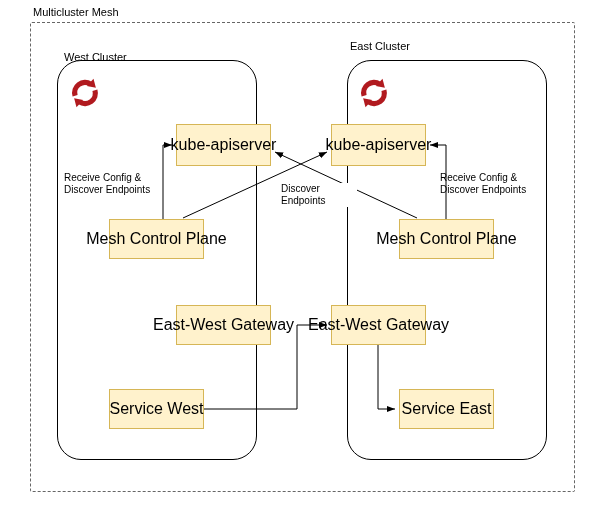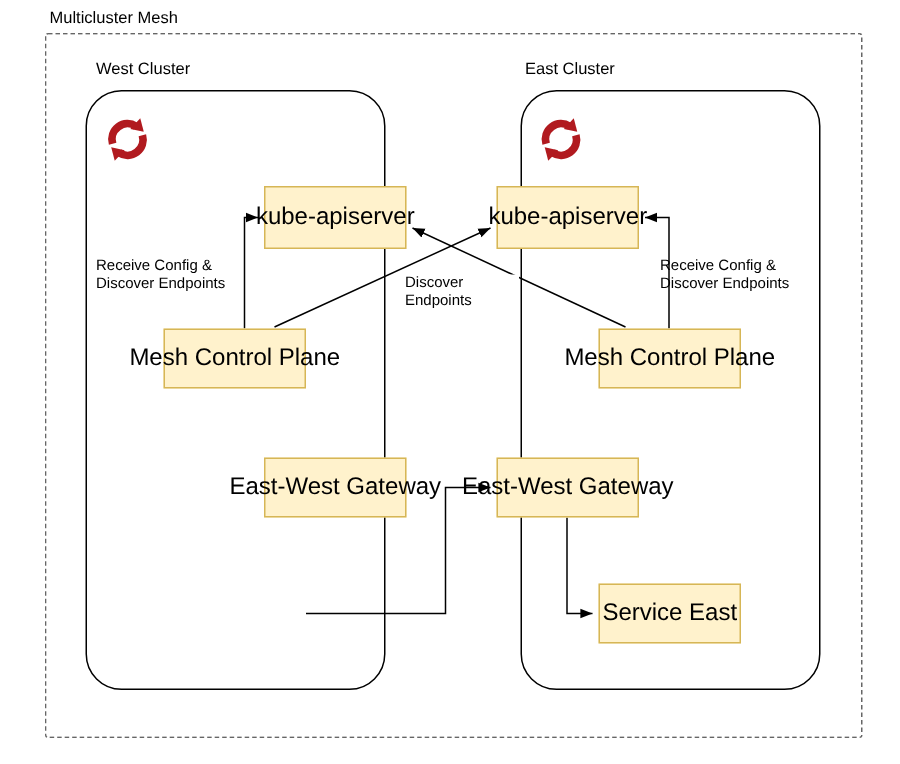--- a/index.html
+++ b/index.html
@@ -6,21 +6,21 @@
   html,body { background:#fff; }
   body { font-family:"Liberation Sans", sans-serif; color:var(--text,#000); }
 
   .canvas { position:relative; width:600px; height:509px; background:var(--background,#fff); overflow:hidden; }
 
   .mesh-title { position:absolute; left:33px; top:6px; font-size:11px; }
   .mesh-box { position:absolute; left:30px; top:22px; width:545px; height:470px;
               border:1px dashed var(--mesh_border,#666); border-radius:2px; }
 
   .cluster-label { position:absolute; top:40px; font-size:11px; }
-  .cluster-label.west { left:64px; }
+  .cluster-label.west { left:64px;margin-top:11px; }
   .cluster-label.east { left:350px; }
 
   .cluster-box { position:absolute; top:60px; width:200px; height:400px;
                  border:1px solid var(--cluster_border,#000); border-radius:24px; background:transparent; }
   .cluster-box.west { left:57px; }
   .cluster-box.east { left:347px; }
 
   .cluster-icon { position:absolute; width:34px; height:34px; color:var(--icon_red,#b11a1f); }
   .cluster-icon.west { left:68px; top:76px; }
   .cluster-icon.east { left:357px; top:76px; }
@@ -39,21 +39,21 @@
   .n-east-cp        { left:399px; top:219px; height:40px; }
   .n-west-gw        { left:176px; top:305px; height:40px; }
   .n-east-gw        { left:331px; top:305px; height:40px; }
   .n-service-west   { left:109px; top:389px; height:40px; }
   .n-service-east   { left:399px; top:389px; height:40px; }
 
   .edge-label { position:absolute; font-size:10px; line-height:12px; text-align:left;
                 white-space:pre-line; }
   .lbl-west-receive { left:64px;  top:172px; width:96px; }
   .lbl-east-receive { left:440px; top:172px; width:96px; }
-  .lbl-cross        { left:270px; top:183px; width:76px; background:var(--background,#fff); }
+  .lbl-cross        { left:281px; top:183px; width:76px; background:var(--background,#fff); }
 </style>
 </head>
 <body>
 
 <div class="canvas">
 
   <div class="mesh-title">Multicluster Mesh</div>
   <div class="mesh-box"></div>
 
   <div class="cluster-label west">West Cluster</div>
@@ -96,20 +96,21 @@
     <path class="line" d="M 204 409 L 297 409 L 297 325 L 327 325" marker-end="url(#arrow)"></path>
     <path class="line" d="M 378 345 L 378 409 L 395 409" marker-end="url(#arrow)"></path>
   </svg>
 
   <div class="node n-west-apiserver">kube-apiserver</div>
   <div class="node n-east-apiserver">kube-apiserver</div>
   <div class="node n-west-cp">Mesh Control Plane</div>
   <div class="node n-east-cp">Mesh Control Plane</div>
   <div class="node n-west-gw">East-West Gateway</div>
   <div class="node n-east-gw">East-West Gateway</div>
+  <div class="node n-service-west">Service West</div>
   <div class="node n-service-east">Service East</div>
 
   <div class="edge-label lbl-west-receive">Receive Config &amp;
 Discover Endpoints</div>
   <div class="edge-label lbl-east-receive">Receive Config &amp;
 Discover Endpoints</div>
   <div class="edge-label lbl-cross">Discover
 Endpoints</div>
 
 </div>

